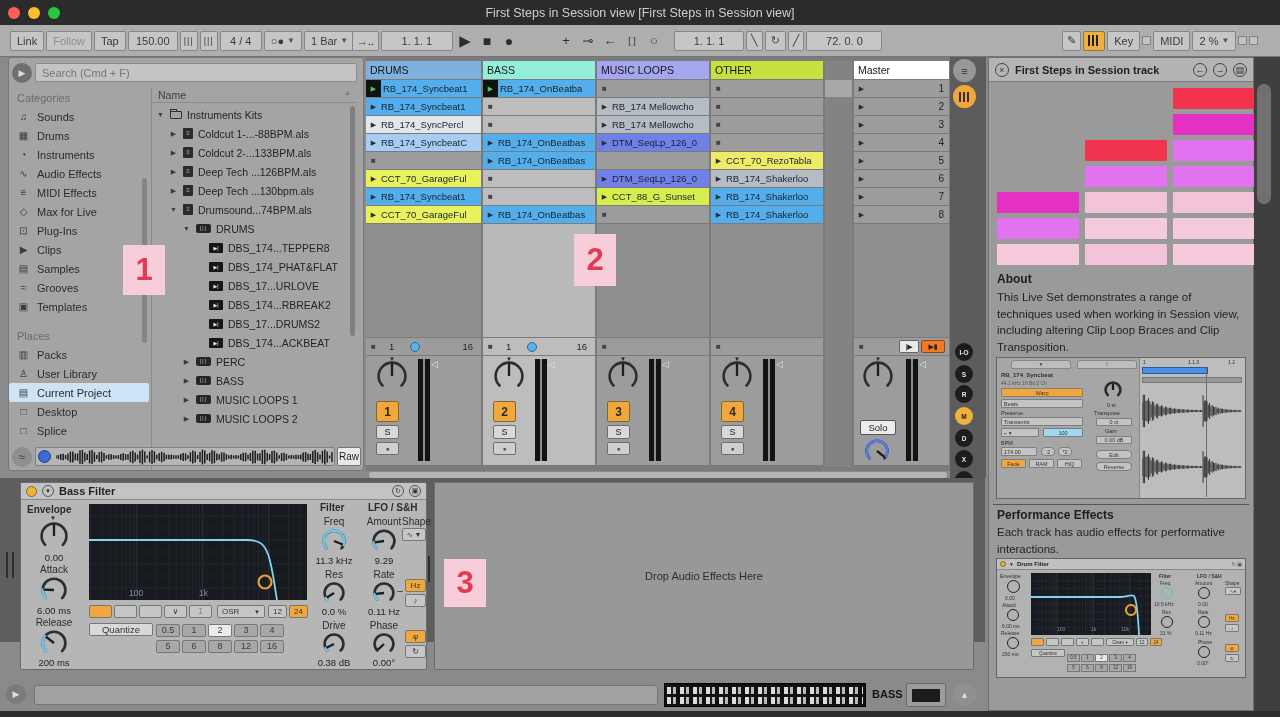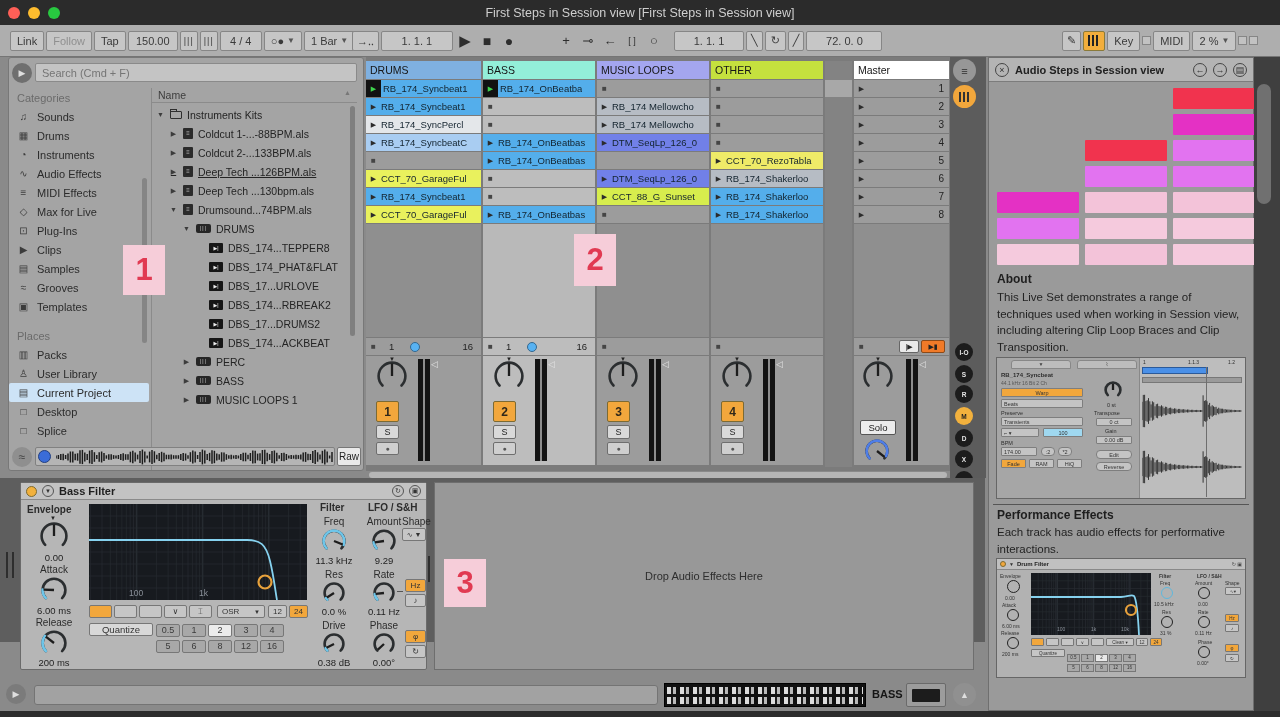--- a/index.html
+++ b/index.html
@@ -270,21 +270,21 @@
           <div class="trow" style="padding-left: 17px;">
             <span class="arr">▶</span>
             <span class="i-als">≡</span>
             <span>Coldcut 1-...-88BPM.als</span>
           </div>
           <div class="trow" style="padding-left: 17px;">
             <span class="arr">▶</span>
             <span class="i-als">≡</span>
             <span>Coldcut 2-...133BPM.als</span>
           </div>
-          <div class="trow" style="padding-left: 17px; text-decoration: underline;">
+          <div class="trow" style="padding-left: 17px;">
             <span class="arr">▶</span>
             <span class="i-als">≡</span>
             <span>Deep Tech ...126BPM.als</span>
           </div>
           <div class="trow" style="padding-left: 17px;">
             <span class="arr">▶</span>
             <span class="i-als">≡</span>
             <span>Deep Tech ...130bpm.als</span>
           </div>
           <div class="trow" style="padding-left: 17px;">
@@ -334,20 +334,25 @@
           </div>
           <div class="trow" style="padding-left: 30px;">
             <span class="arr">▶</span>
             <span class="i-group">|||</span>
             <span>BASS</span>
           </div>
           <div class="trow" style="padding-left: 30px;">
             <span class="arr">▶</span>
             <span class="i-group">|||</span>
             <span>MUSIC LOOPS 1</span>
+          </div>
+          <div class="trow" style="padding-left: 30px;">
+            <span class="arr">▶</span>
+            <span class="i-group">|||</span>
+            <span>MUSIC LOOPS 2</span>
           </div>
         </div>
     </div>
     <div class="vscroll" style="left:341px;top:48px;height:230px;background:#7f7f7f"></div>
     <span class="circbtn" style="left:3px;top:389px;background:#8f8f8f;color:#444;font-size:12px">≈</span>
     <div class="prevbar">
       <span style="position:absolute;left:2px;top:2px;width:13px;height:13px;border-radius:50%;background:#3a6cd8;border:1px solid #223f80"></span>
       <span id="pvwave" style="position:absolute;left:20px;top:1px"><svg width="278" height="16" viewBox="0 0 278 16">
             <line x1="0" y1="6.5" x2="0" y2="9.5" stroke="#1c1c1c" stroke-width="1.488"></line>
             <line x1="2.4" y1="6.0" x2="2.4" y2="10.0" stroke="#1c1c1c" stroke-width="1.488"></line>
@@ -743,21 +748,21 @@
         <span class="lbtn" style="top: 350px; background: rgb(242, 177, 61); color: rgb(34, 34, 34);">M</span>
         <span class="lbtn" style="top: 372px;">D</span>
         <span class="lbtn" style="top: 393px;">X</span>
         <span class="lbtn" style="top: 414px;">C</span>
       </div>
   </div>
 
   <div class="lesson">
     <div class="lhdr">
       <span class="lcirc">×</span>
-      <span class="ltitle">Audio Steps in Session view</span>
+      <span class="ltitle">First Steps in Session track</span>
       <span class="lcirc">←</span>
       <span class="lcirc">→</span>
       <span class="lcirc">▤</span>
     </div>
     <div id="lbars" style="position:absolute;left:0;top:26px;width:264px;height:184px">
         <div style="position: absolute; left: 184px; top: 4px; width: 82px; height: 21px; background: rgb(241, 51, 78); border-radius: 1px;"></div>
         <div style="position: absolute; left: 184px; top: 30px; width: 82px; height: 21px; background: rgb(228, 49, 196); border-radius: 1px;"></div>
         <div style="position: absolute; left: 96px; top: 56px; width: 82px; height: 21px; background: rgb(241, 51, 78); border-radius: 1px;"></div>
         <div style="position: absolute; left: 184px; top: 56px; width: 82px; height: 21px; background: rgb(226, 115, 240); border-radius: 1px;"></div>
         <div style="position: absolute; left: 96px; top: 82px; width: 82px; height: 21px; background: rgb(226, 115, 240); border-radius: 1px;"></div>

